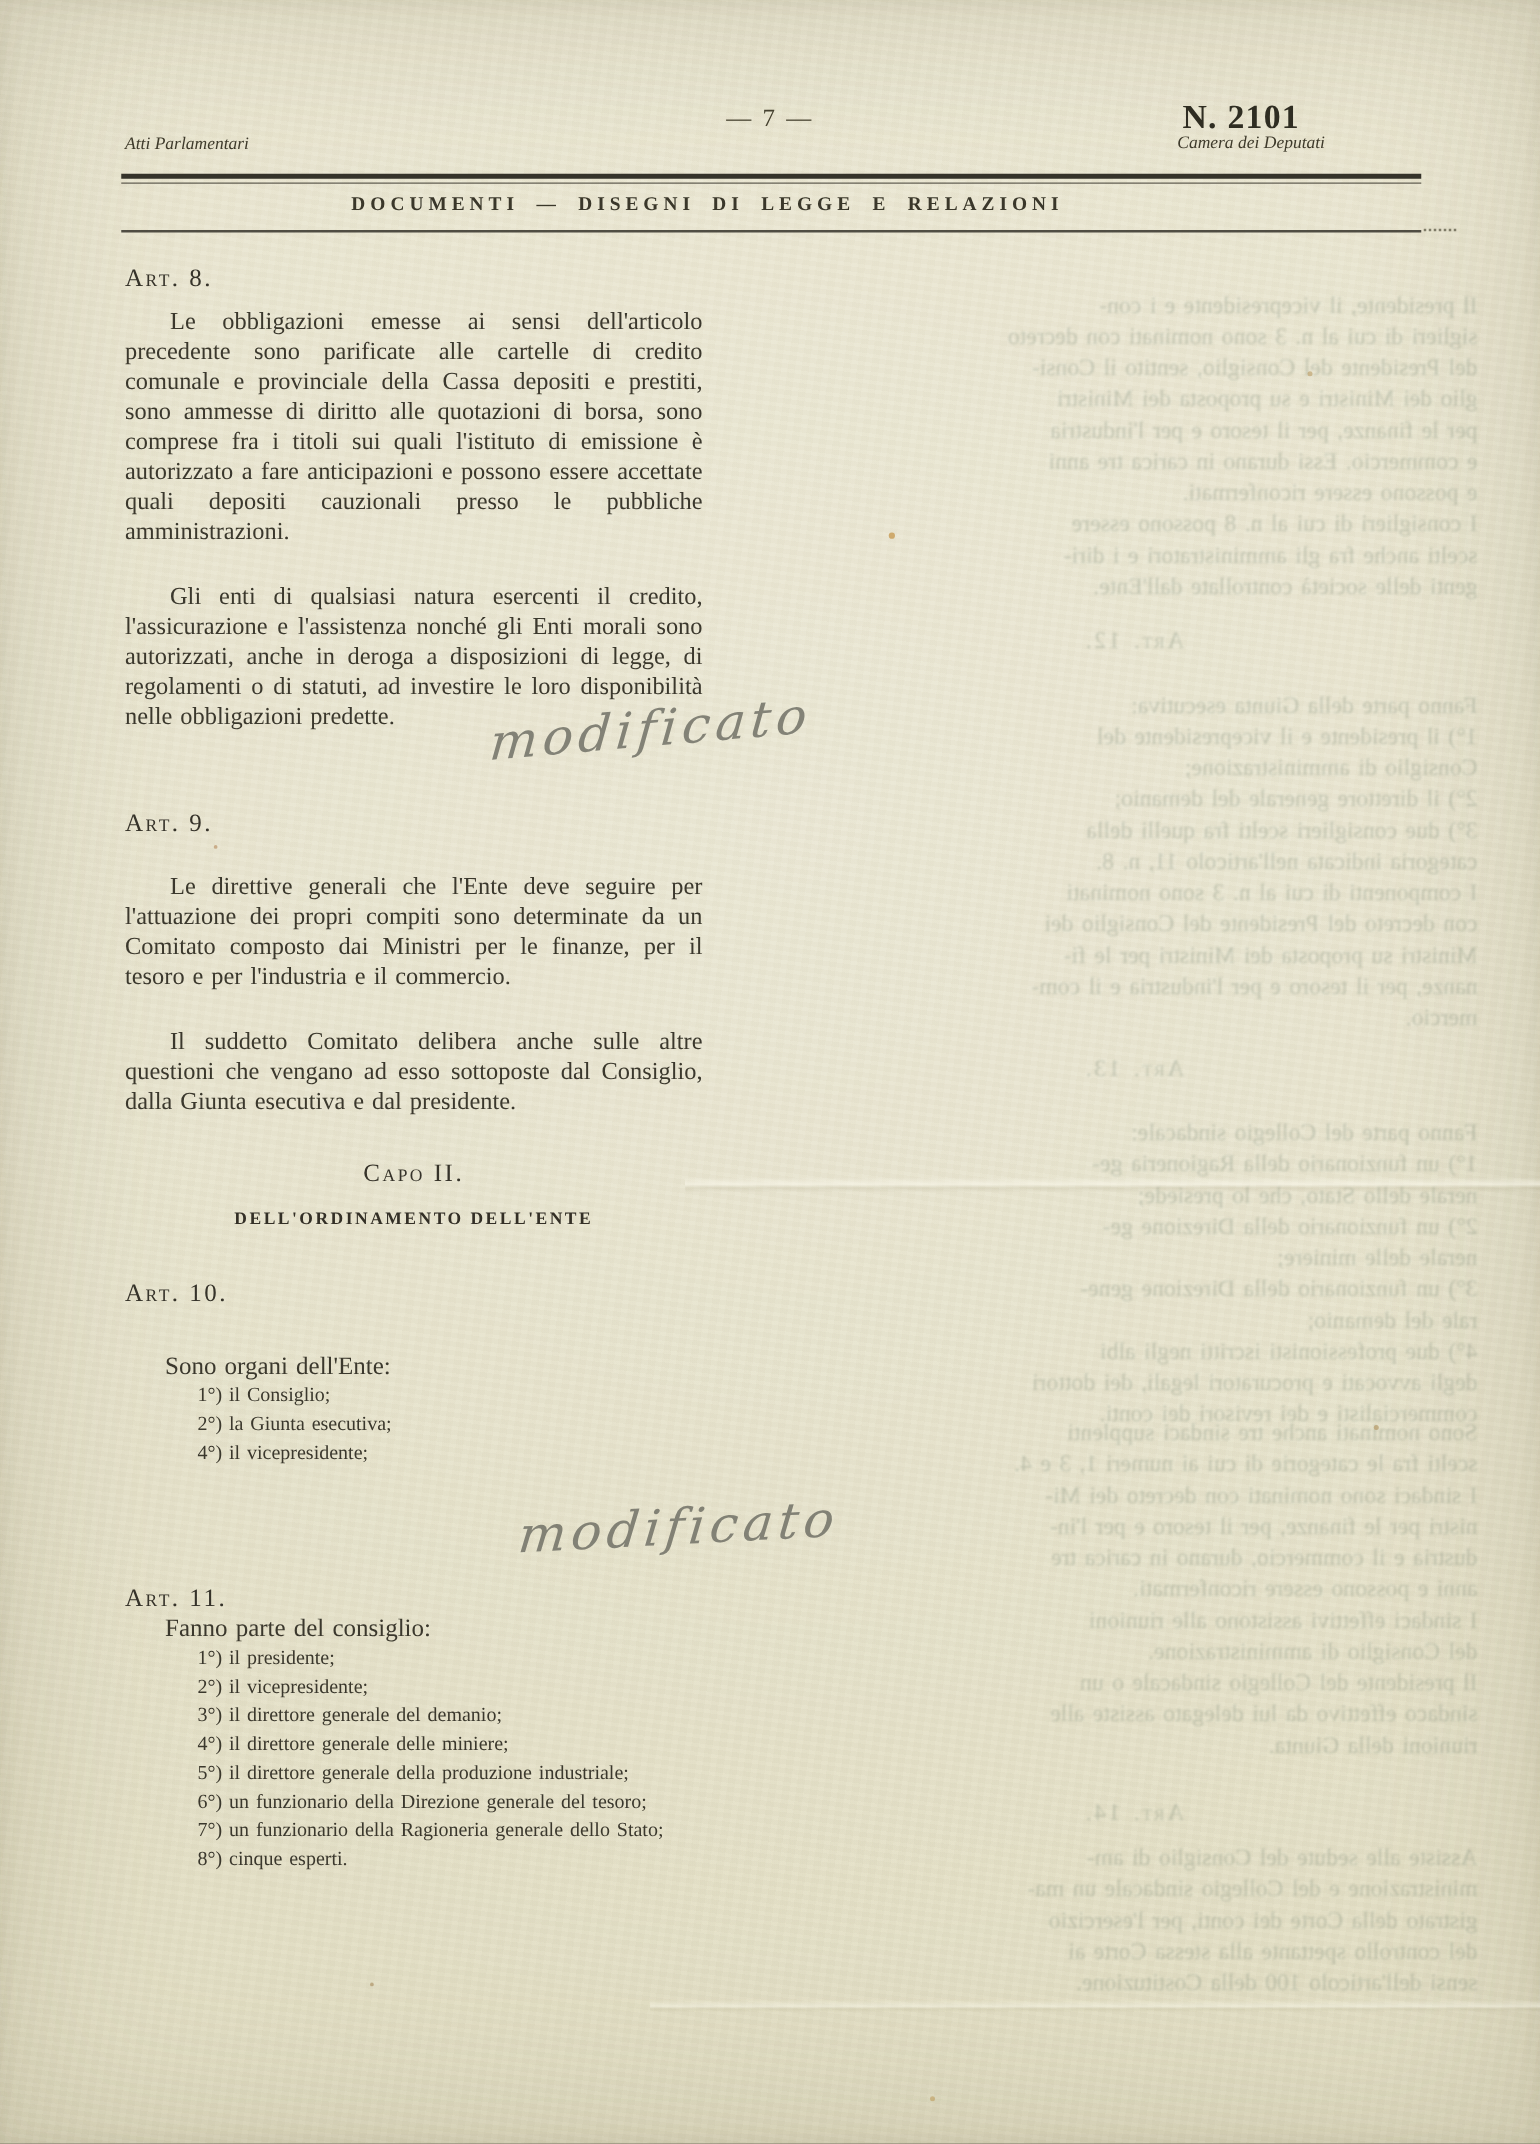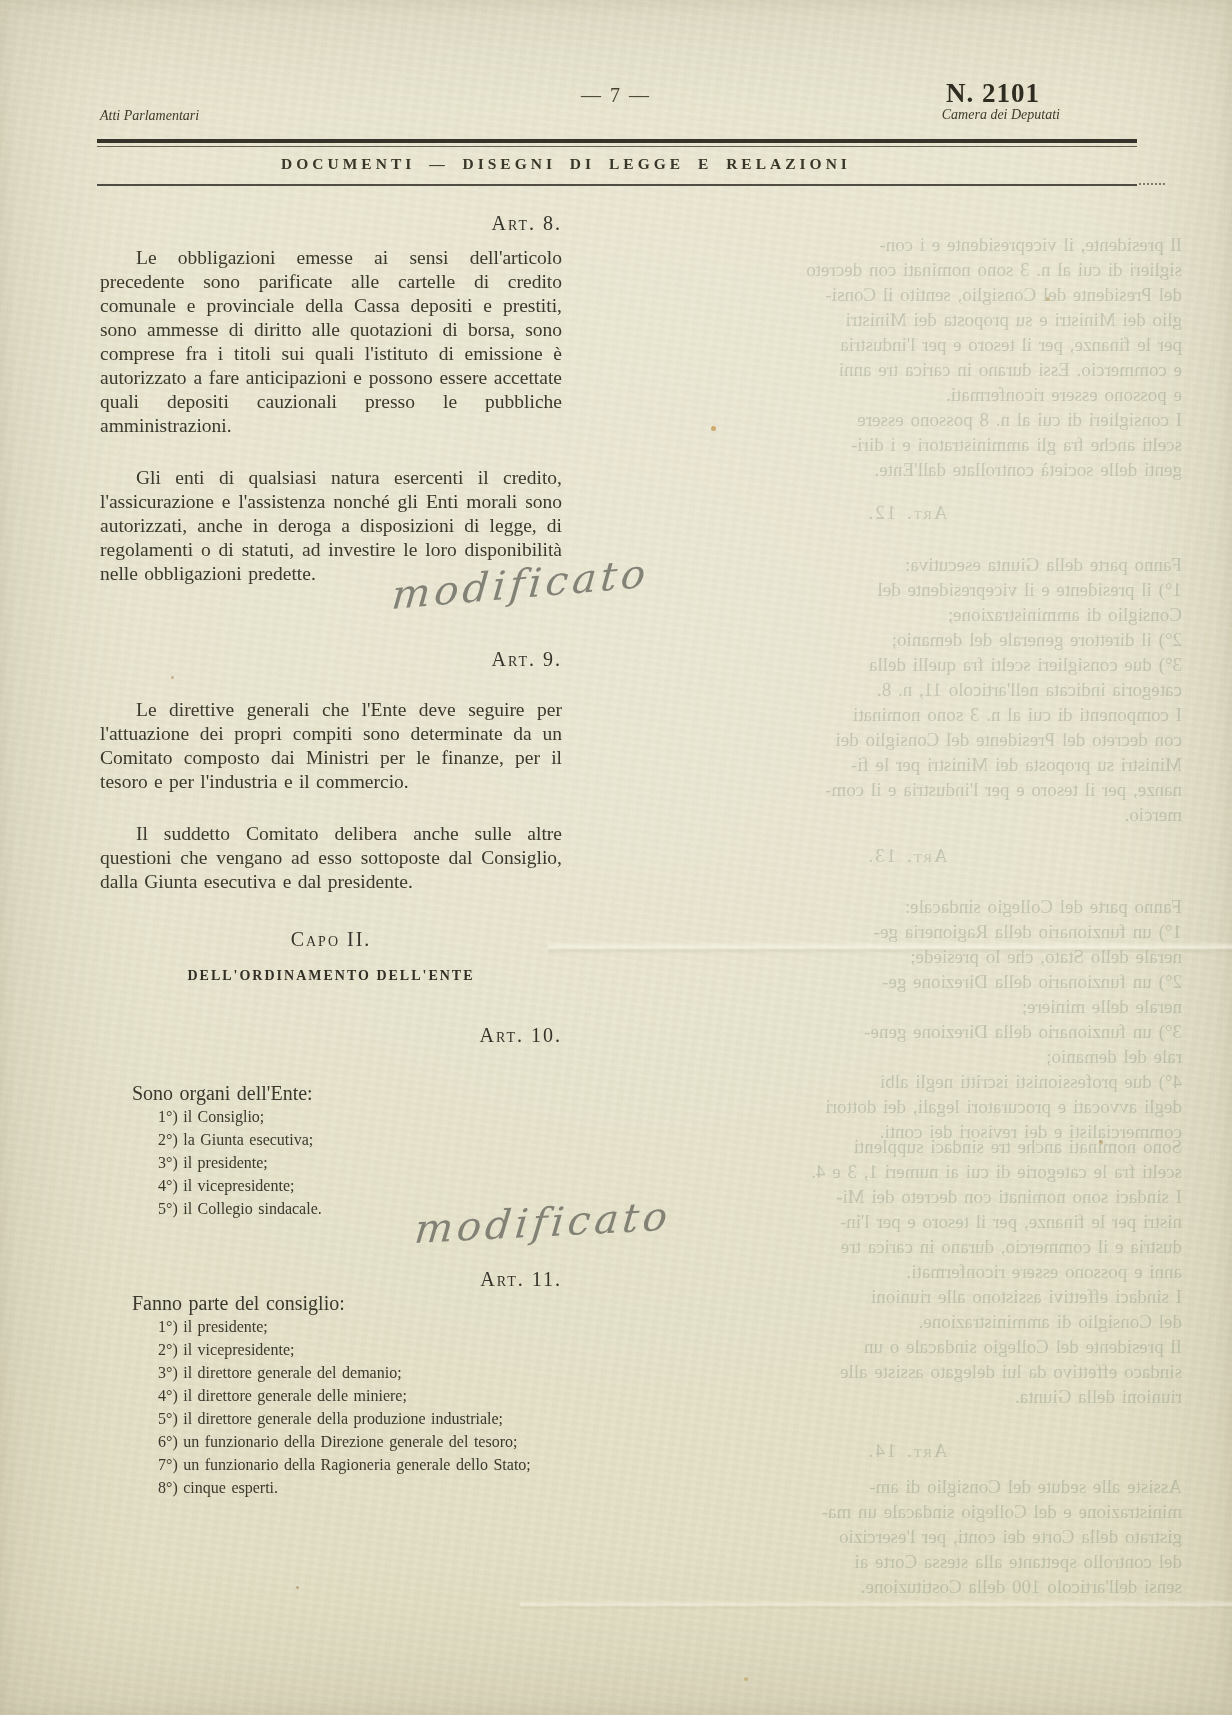--- a/index.html
+++ b/index.html
@@ -24,21 +24,21 @@
   .mast-left{top:108px;left:100px;}
   .mast-right{top:107px;left:0;width:1040px;text-align:right;padding-left:20px;}
   .rule{left:97px;width:1040px;background:#35332a;}
   .rule-a{top:139px;height:4px;}
   .rule-b{top:146px;height:1px;opacity:.75;}
   .banner{top:155px;left:0;width:1132px;text-align:center;font-size:15.5px;font-weight:bold;letter-spacing:4px;color:#3a372a;word-spacing:6px;}
   .rule-c{top:184px;height:2px;opacity:.85;}
   .rule-dots{top:183px;left:1139px;width:26px;border-top:2px dotted #56523f;opacity:.7;}
   
   .col{left:100px;width:462px;}
-  .heading{text-align:right;font-size:20px;font-variant:small-caps;letter-spacing:2px;color:#36332a;}
+  .heading{text-align:left;font-size:20px;font-variant:small-caps;letter-spacing:2px;color:#36332a;}
   .para{font-size:19.5px;line-height:24px;text-align:justify;word-spacing:1.5px;text-indent:36px;}
   .capo{text-align:center;font-size:20px;font-variant:small-caps;letter-spacing:2px;color:#36332a;}
   .capo-title{text-align:center;font-size:14px;font-weight:bold;letter-spacing:2px;color:#332f26;}
   .intro{font-size:20px;line-height:23px;text-indent:32px;word-spacing:1.5px;}
   .item{font-size:16px;line-height:23px;text-indent:58px;text-align:justify;word-spacing:1.5px;}
   
   .handnote{font-family:"DejaVu Serif",serif;font-style:italic;font-size:40px;color:#6d6d63;
     letter-spacing:4px;opacity:.82;transform:skewX(-10deg) rotate(-5deg);transform-origin:left center;}
   .handnote2{transform:skewX(-9deg) rotate(-3deg);}
   
@@ -130,23 +130,21 @@
   <div class="abs col para" style="top:822px;">Il suddetto Comitato delibera anche sulle altre questioni che vengano ad esso sottoposte dal Consiglio, dalla Giunta esecutiva e dal presidente.</div>
 
   <div class="abs col capo" style="top:928px;">Capo II.</div>
   <div class="abs col capo-title" style="top:968px;">DELL'ORDINAMENTO  DELL'ENTE</div>
 
   <div class="abs col heading" style="top:1024px;">Art. 10.</div>
   <div class="abs col" style="top:1082px;">
     <div class="intro">Sono organi dell'Ente:</div>
     <div class="item">1°) il Consiglio;</div>
     <div class="item">2°) la Giunta esecutiva;</div>
-    <div class="item">3°) il presidente;</div>
     <div class="item">4°) il vicepresidente;</div>
-    <div class="item">5°) il Collegio sindacale.</div>
   </div>
 
   <div class="abs handnote handnote2" style="top:1206px;left:415px;width:340px;">modificato</div>
   <div class="abs col heading" style="top:1268px;">Art. 11.</div>
   <div class="abs col" style="top:1292px;">
     <div class="intro">Fanno parte del consiglio:</div>
     <div class="item">1°) il presidente;</div>
     <div class="item">2°) il vicepresidente;</div>
     <div class="item">3°) il direttore generale del demanio;</div>
     <div class="item">4°) il direttore generale delle miniere;</div>

